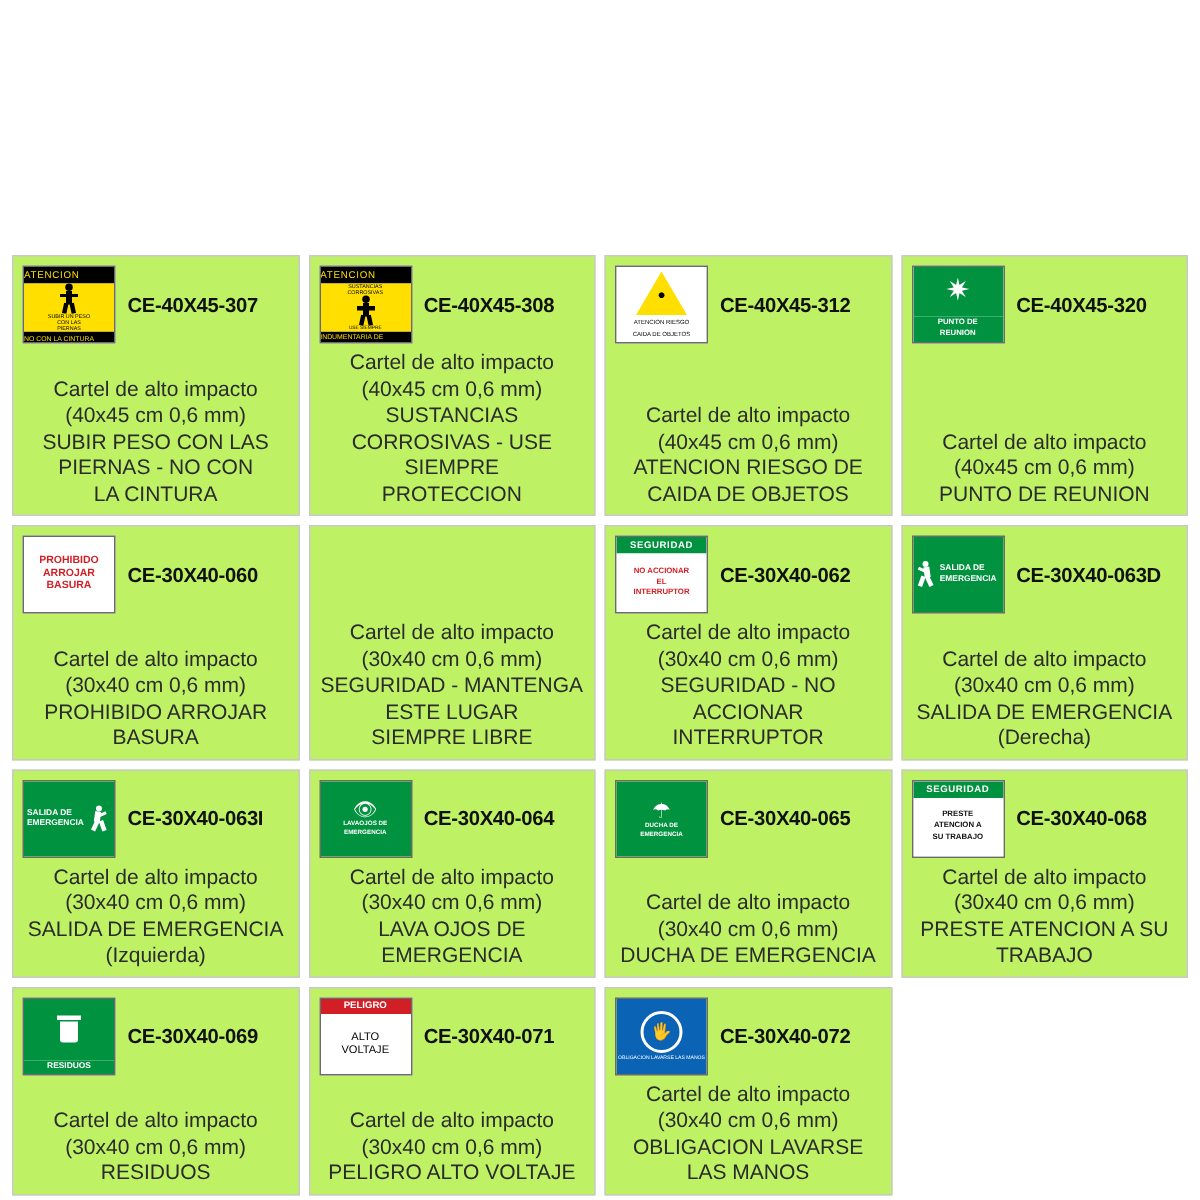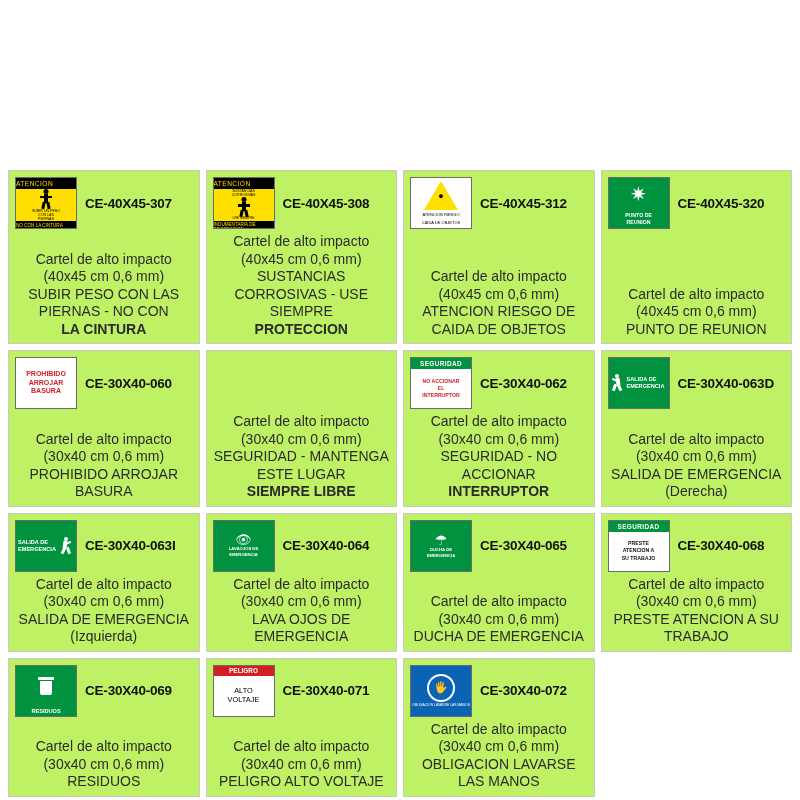--- a/index.html
+++ b/index.html
@@ -40,21 +40,21 @@
     font-size:13.5px;font-weight:bold;color:#111;
     letter-spacing:-0.2px;white-space:nowrap;
   }
   .desc{
     margin-top:auto;
     padding:2px 4px 5px 4px;
     text-align:center;
     font-size:14px;color:#2b2b2b;line-height:1.25;
   }
   .desc .l1{display:block;}
-  .desc .l2{display:block;font-weight:bold;}
+  .desc .l2{display:block;}
   .fill{flex:1;display:flex;align-items:center;justify-content:center;text-align:center;}
 
   
   .atn-head{background:#000;color:#ffdf00;font-size:6.5px;padding:2px 0;letter-spacing:.5px;}
   .atn-body{background:#ffdf00;flex:1;position:relative;display:flex;flex-direction:column;align-items:center;justify-content:center;}
   .atn-foot{background:#000;color:#ffdf00;font-size:4.6px;padding:1.5px 0;}
   .tiny{font-size:3.6px;color:#000;line-height:1.15;text-align:center;}
   .tiny2{font-size:3.2px;color:#000;line-height:1.15;text-align:center;}
 
   

